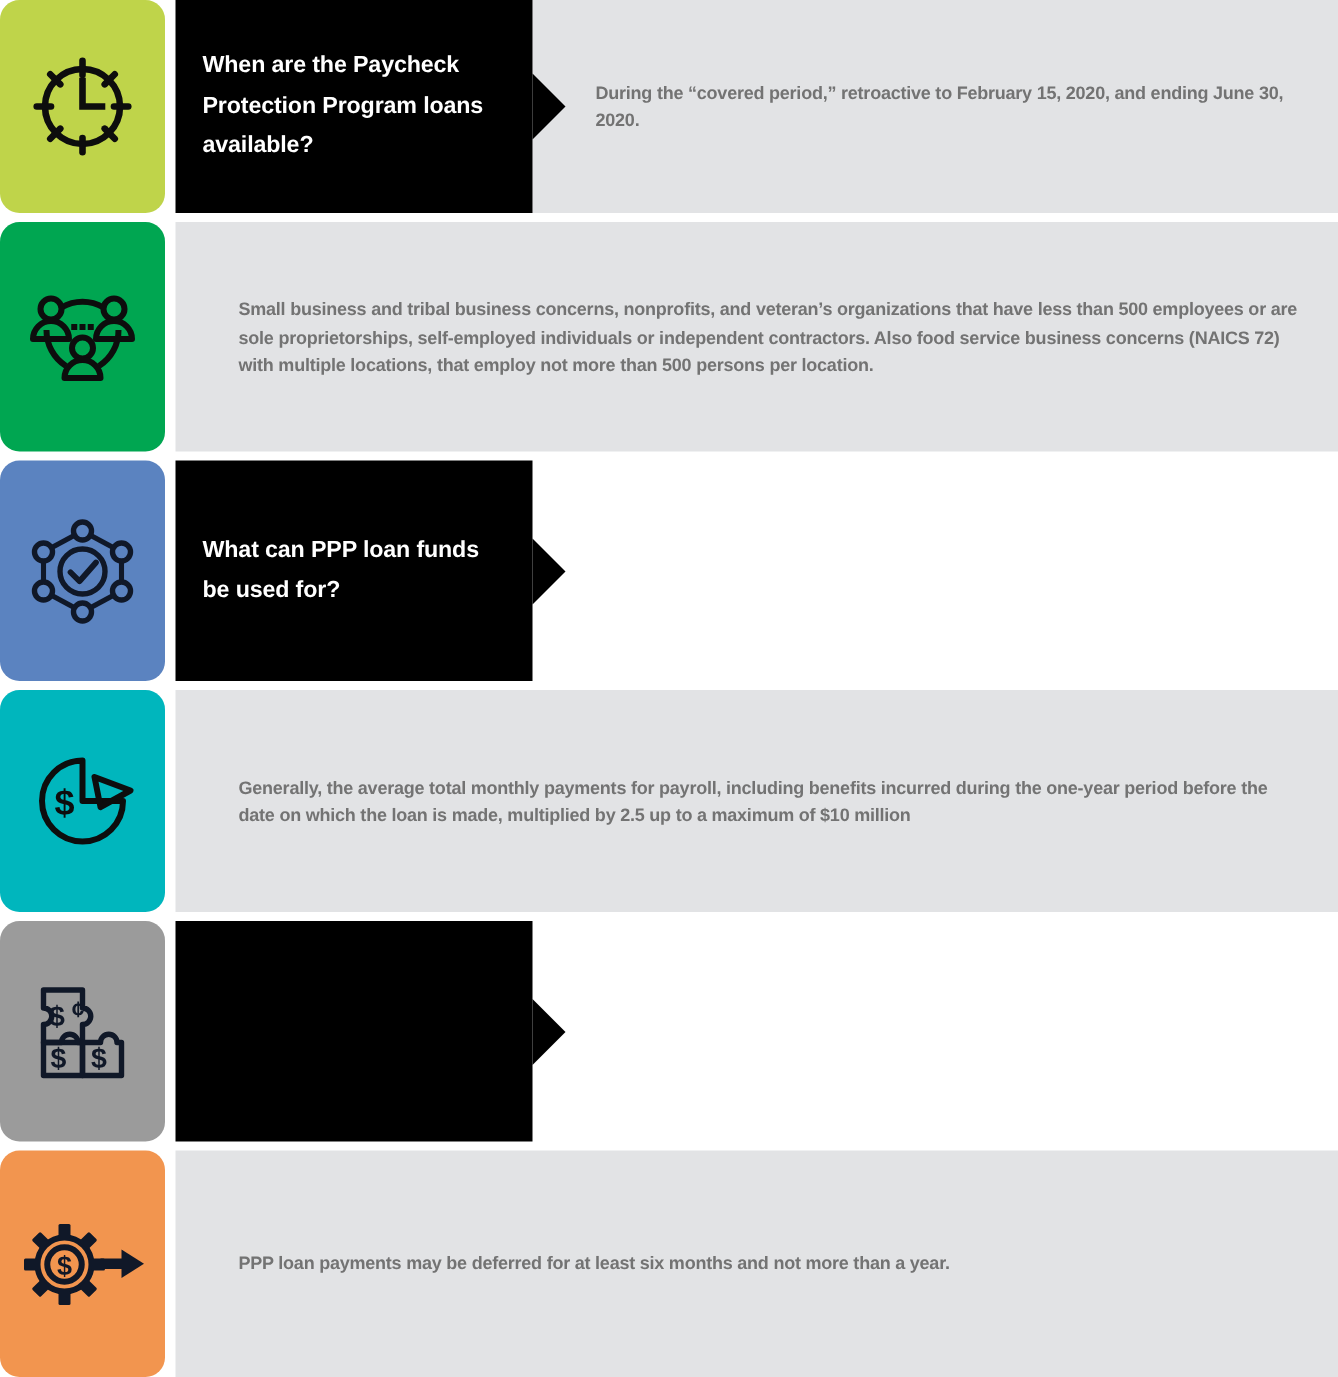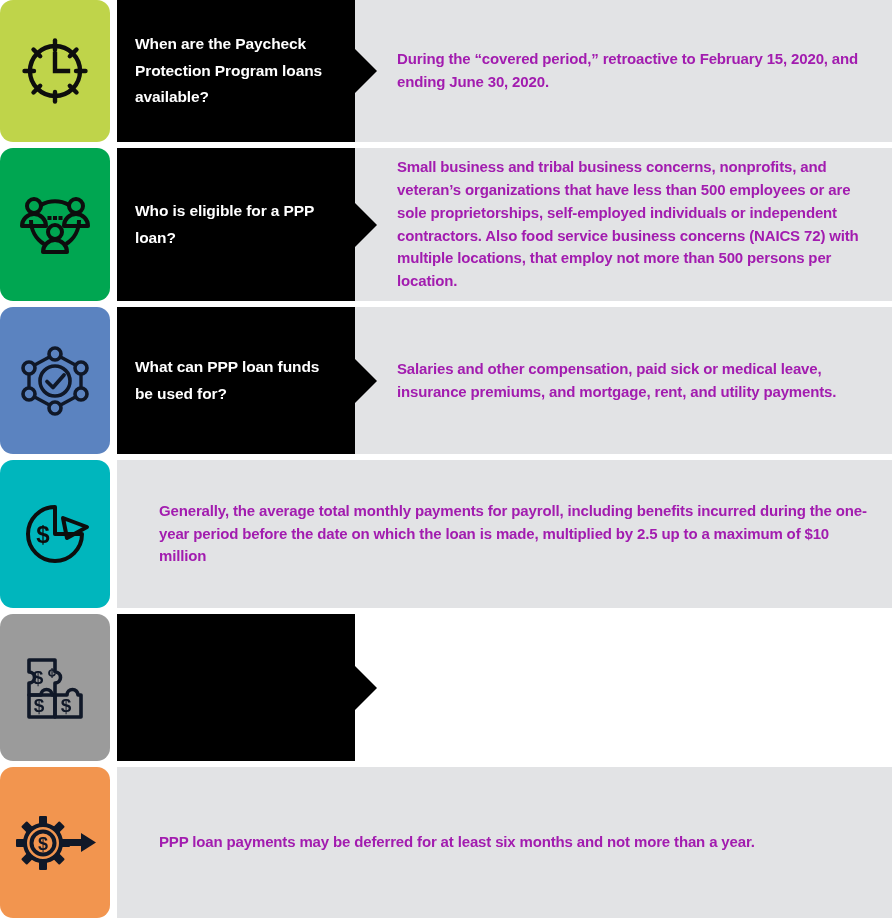--- a/index.html
+++ b/index.html
@@ -81,22 +81,22 @@
   
   .answer-panel {
     flex: 1 1 auto;
     background: #e2e3e5;
     display: flex;
     align-items: center;
     box-sizing: border-box;
     padding: 0 22px 0 42px;
   }
   .answer-text {
-    color: #a21caf;
-    font-size: 15px;
+    color: #737373;
+    font-size: 12px;
     font-weight: bold;
     line-height: 1.52;
     letter-spacing: -0.15px;
   }
   
   .row-h1 { height: 147px; }
   .row-h2 { height: 158px; }
   .row-h3 { height: 152px; }
   .row-h4 { height: 153px; }
   .row-h5 { height: 152px; }
@@ -145,24 +145,20 @@
         <circle cx="60" cy="18" r="7" fill="none" stroke="#0d0d0d" stroke-width="4"></circle>
         <path d="M48 38 a12 12 0 0 1 24 0 z" fill="none" stroke="#0d0d0d" stroke-width="4" stroke-linejoin="round"></path>
         <circle cx="39" cy="44" r="7" fill="none" stroke="#0d0d0d" stroke-width="4"></circle>
         <path d="M27 64 a12 12 0 0 1 24 0 z" fill="none" stroke="#0d0d0d" stroke-width="4" stroke-linejoin="round"></path>
         <rect x="31.5" y="28" width="4" height="4" fill="#0d0d0d"></rect>
         <rect x="37" y="28" width="4" height="4" fill="#0d0d0d"></rect>
         <rect x="42.5" y="28" width="4" height="4" fill="#0d0d0d"></rect>
       </svg>
     </div>
     <div class="tile-gap"></div>
-    <div class="question-panel">
-      <div class="question-text">Who is eligible for a PPP loan?</div>
-      <div class="pointer"></div>
-    </div>
     <div class="answer-panel">
       <div class="answer-text">Small business and tribal business concerns, nonprofits, and veteran’s organizations that have less than 500 employees or are sole proprietorships, self-employed individuals or independent contractors. Also food service business concerns (NAICS 72) with multiple locations, that employ not more than 500 persons per location.</div>
     </div>
   </div>
   <div class="row-gap"></div>
 
   <div class="faq-row row-h3">
     <div class="icon-tile" style="background:#5b83c0">
       <svg width="78" height="78" viewBox="0 0 78 78">
         <g stroke="#101828" stroke-width="3.4" fill="none">
@@ -180,23 +176,20 @@
         <circle cx="65" cy="26" r="6" fill="#5b83c0" stroke="#101828" stroke-width="3.6"></circle>
         <circle cx="13" cy="52" r="6" fill="#5b83c0" stroke="#101828" stroke-width="3.6"></circle>
         <circle cx="65" cy="52" r="6" fill="#5b83c0" stroke="#101828" stroke-width="3.6"></circle>
         <circle cx="39" cy="66" r="6" fill="#5b83c0" stroke="#101828" stroke-width="3.6"></circle>
       </svg>
     </div>
     <div class="tile-gap"></div>
     <div class="question-panel">
       <div class="question-text">What can PPP loan funds be used for?</div>
       <div class="pointer"></div>
-    </div>
-    <div class="answer-panel">
-      <div class="answer-text">Salaries and other compensation, paid sick or medical leave, insurance premiums, and mortgage, rent, and utility payments.</div>
     </div>
   </div>
   <div class="row-gap"></div>
 
   <div class="faq-row row-h4">
     <div class="icon-tile" style="background:#00b6bd">
       <svg width="80" height="74" viewBox="0 0 80 74">
         <path d="M40 10 A27 27 0 1 0 67 37 L40 37 Z" fill="none" stroke="#0d0d0d" stroke-width="4" stroke-linejoin="round"></path>
         <path d="M48 21 L72 30 L52 41 Z" fill="none" stroke="#0d0d0d" stroke-width="4" stroke-linejoin="round"></path>
         <text x="28" y="46" font-family="'Liberation Sans', sans-serif" font-size="24" font-weight="bold" fill="#0d0d0d" text-anchor="middle">$</text>

